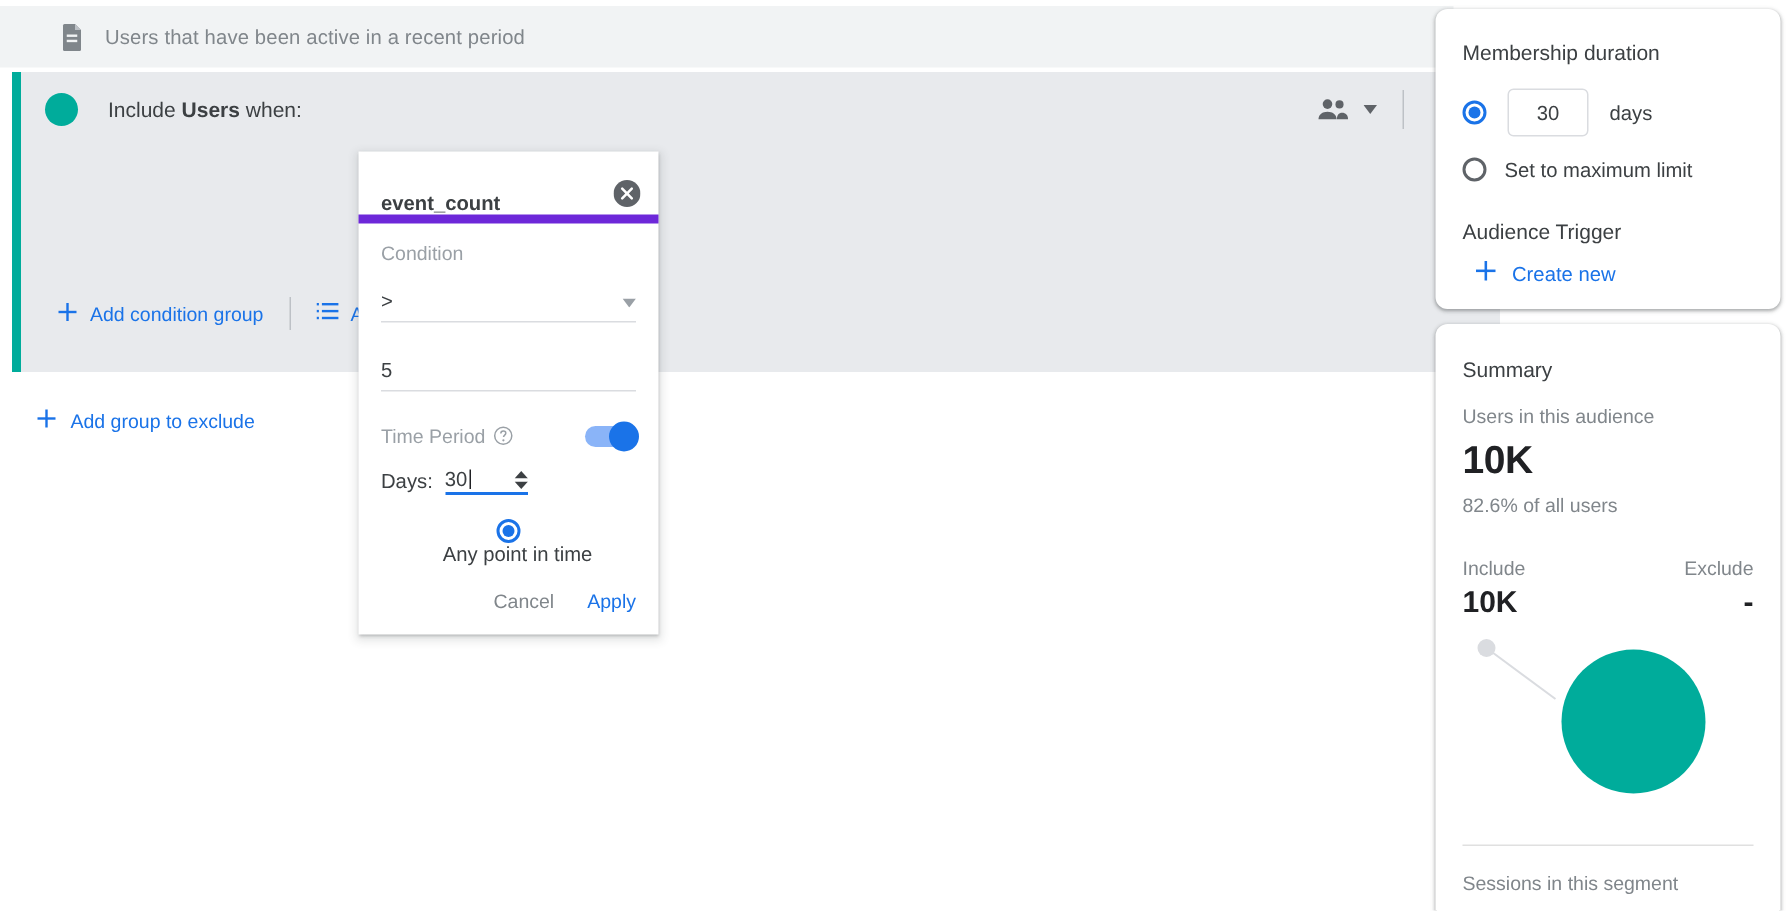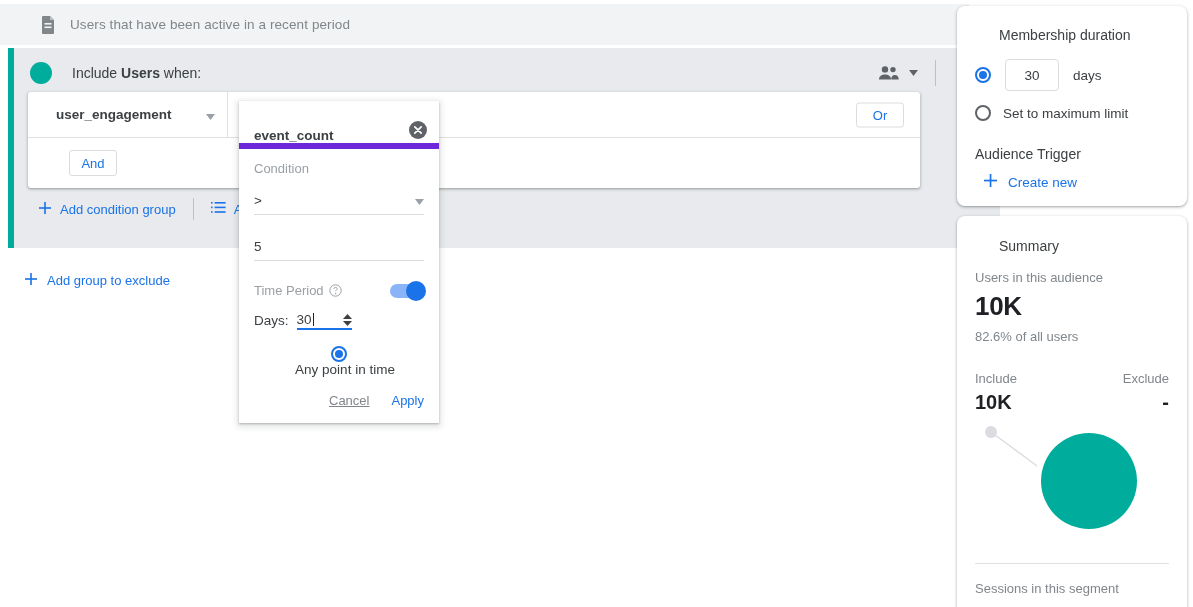--- a/index.html
+++ b/index.html
@@ -335,21 +335,20 @@
     padding-right: 15px;
     gap: 22px;
   }
   #cancel-button {
     background: none; border: none;
     color: #80868b;
     font-size: 13px;
     font-family: "Liberation Sans", sans-serif;
     cursor: pointer;
     padding: 0;
-    text-decoration: underline;
   }
   #apply-button {
     background: none; border: none;
     color: #1a73e8;
     font-size: 13px;
     font-family: "Liberation Sans", sans-serif;
     cursor: pointer;
     padding: 0;
   }
 
@@ -363,21 +362,20 @@
     box-shadow: 0 1px 2px rgba(60,64,67,.3), 0 1px 3px 1px rgba(60,64,67,.15);
     box-sizing: border-box;
   }
   #membership-card { top: 6px; height: 200px; padding: 21px 18px 0 18px; }
   #summary-card   { top: 216px; height: 420px; padding: 22px 18px 0 18px; }
 
   .card-head {
     font-size: 14px;
     color: #3c4043;
     margin-bottom: 16px;
-    margin-left: 24px;
   }
   #duration-row { display: flex; align-items: center; }
   #duration-input {
     margin-left: 14px;
     width: 52px; height: 30px;
     border: 1px solid #dadce0;
     border-radius: 4px;
     display: flex; align-items: center; justify-content: center;
     font-size: 13.5px;
     color: #3c4043;
@@ -499,36 +497,20 @@
           <path d="M2 2h12v1.6H2z" fill="#5f6368"></path>
           <path d="M6 0h4v2H6z" fill="#5f6368"></path>
           <path d="M3.2 4.4h9.6l-.8 13.4a1 1 0 0 1-1 1H5a1 1 0 0 1-1-1z" fill="#5f6368"></path>
           <rect x="5.6" y="6.4" width="1" height="9.6" fill="#e8eaed"></rect>
           <rect x="9.4" y="6.4" width="1" height="9.6" fill="#e8eaed"></rect>
         </svg>
       </div>
     </div>
   </div>
 
-  <div id="condition-card">
-    <div id="condition-row">
-      <div id="dimension-select">
-        <span id="dimension-name">user_engagement</span>
-        <span>
-          <svg width="9" height="6" viewBox="0 0 9 6">
-              <path d="M0 0h9L4.5 6z" fill="#9aa0a6"></path>
-            </svg>
-        </span>
-      </div>
-      <button id="or-button">Or</button>
-    </div>
-    <div id="and-row">
-      <button id="and-button">And</button>
-    </div>
-  </div>
 
   <div id="group-links">
     <div class="link-action">
       <span>
         <svg width="14" height="14" viewBox="0 0 14 14">
           <rect x="6.2" y="1" width="1.6" height="12" fill="#1a73e8"></rect>
           <rect x="1" y="6.2" width="12" height="1.6" fill="#1a73e8"></rect>
         </svg>
       </span>
       <span class="lbl">Add condition group</span>

